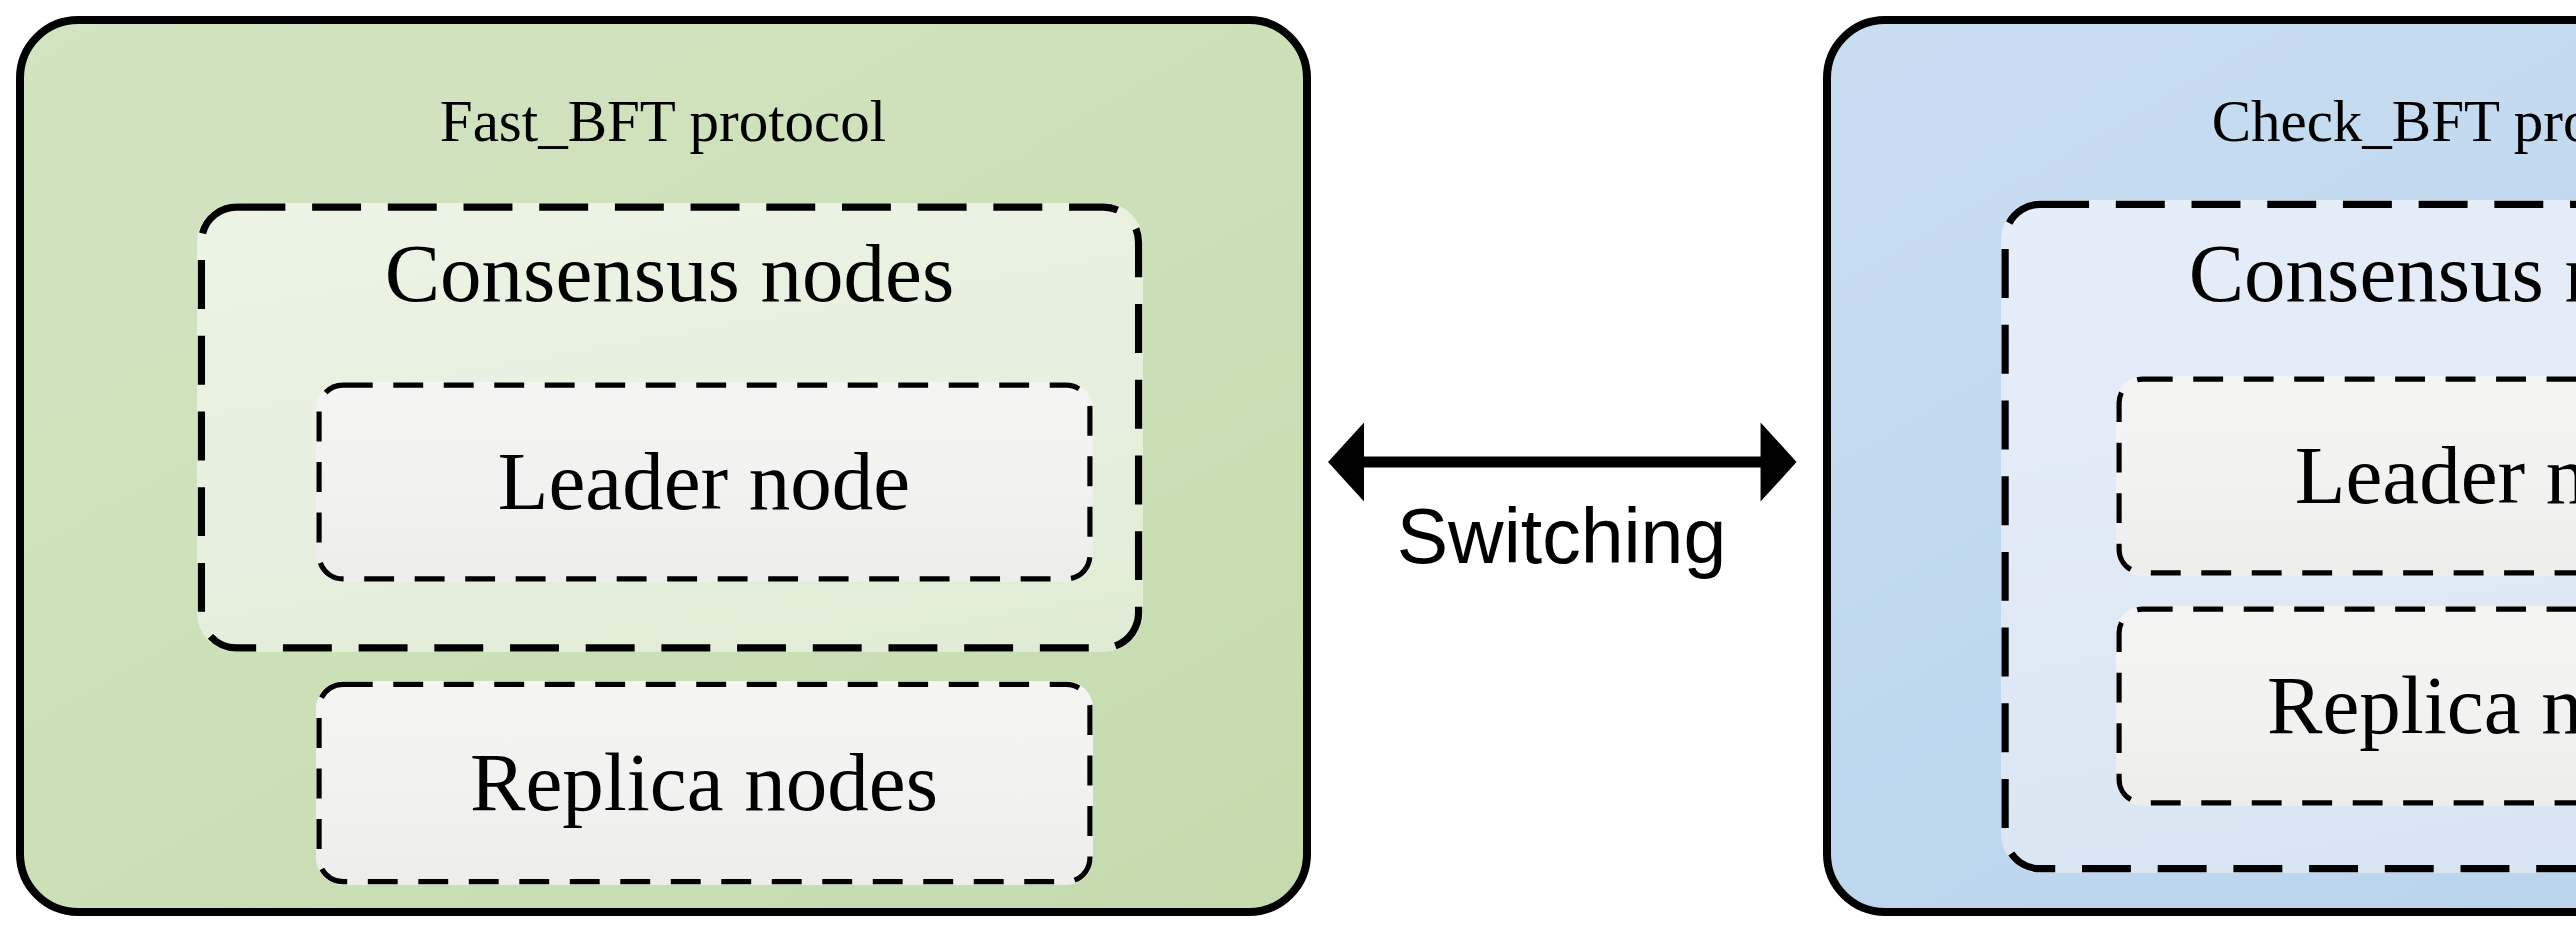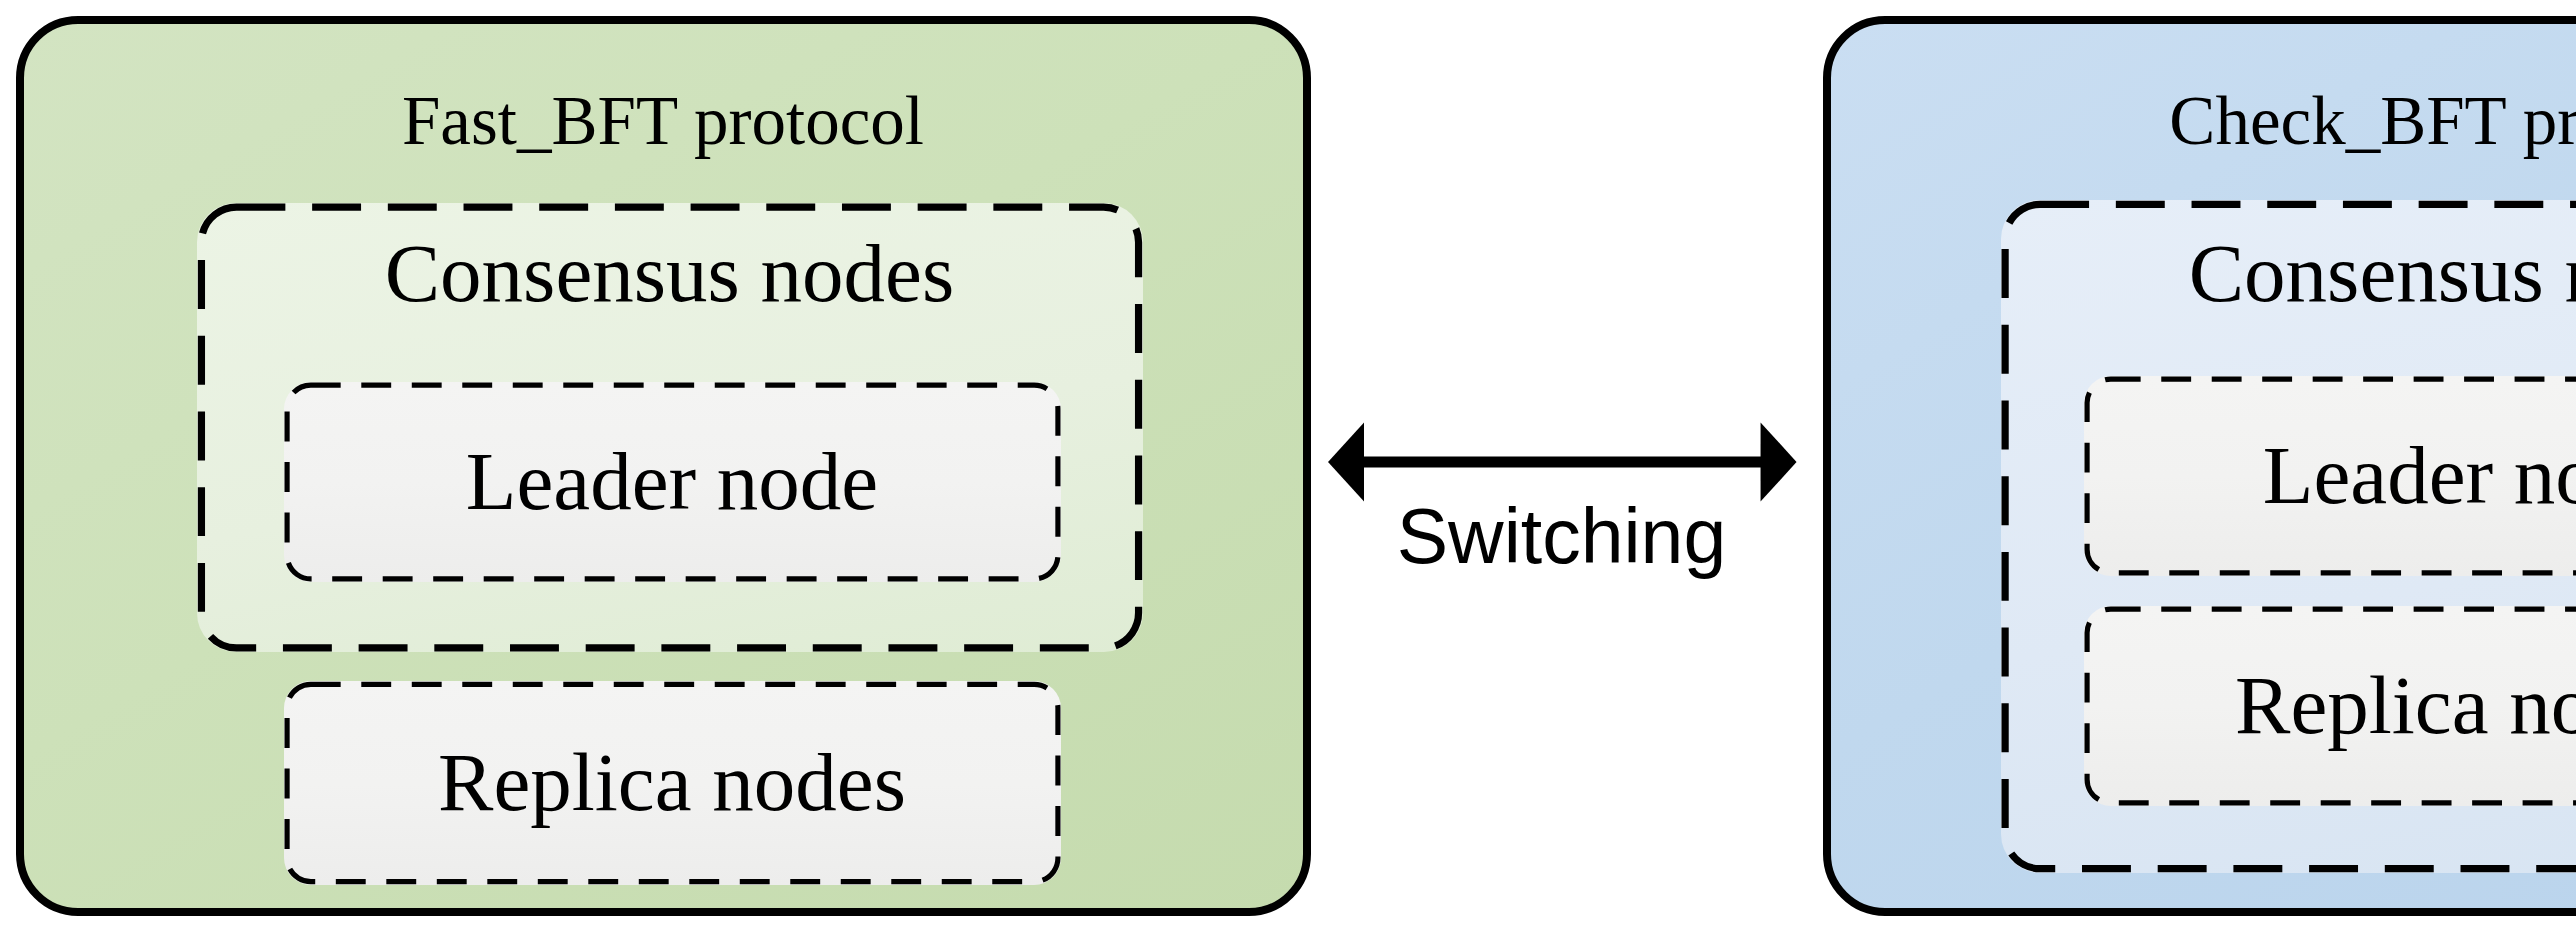--- a/index.html
+++ b/index.html
@@ -39,21 +39,21 @@
 
   .protocol-title {
     position: absolute;
     left: 0;
     right: 0;
     top: 36px;
     height: 124px;
     display: flex;
     align-items: center;
     justify-content: center;
-    font-size: 69px;
+    font-size: 59px;
     line-height: 1;
     white-space: nowrap;
   }
 
   
   .dash-box { position: absolute; box-sizing: border-box; }
   .dash-box > svg.dash-stroke {
     position: absolute;
     left: 0; top: 0;
     width: 100%; height: 100%;
@@ -75,20 +75,21 @@
     align-items: center;
     justify-content: center;
     font-size: 83px;
     line-height: 1;
     white-space: nowrap;
   }
 
   .node-box {
     border-radius: 27px;
     background: linear-gradient(180deg, #f4f4f3 0%, var(--node-fill, #f2f2f1) 50%, #ededec 100%);
+    margin-left: 32px;
   }
   .node-label {
     position: absolute;
     left: 0; right: 0; top: 0; bottom: 0;
     display: flex;
     align-items: center;
     justify-content: center;
     font-size: 83px;
     line-height: 1;
     white-space: nowrap;

